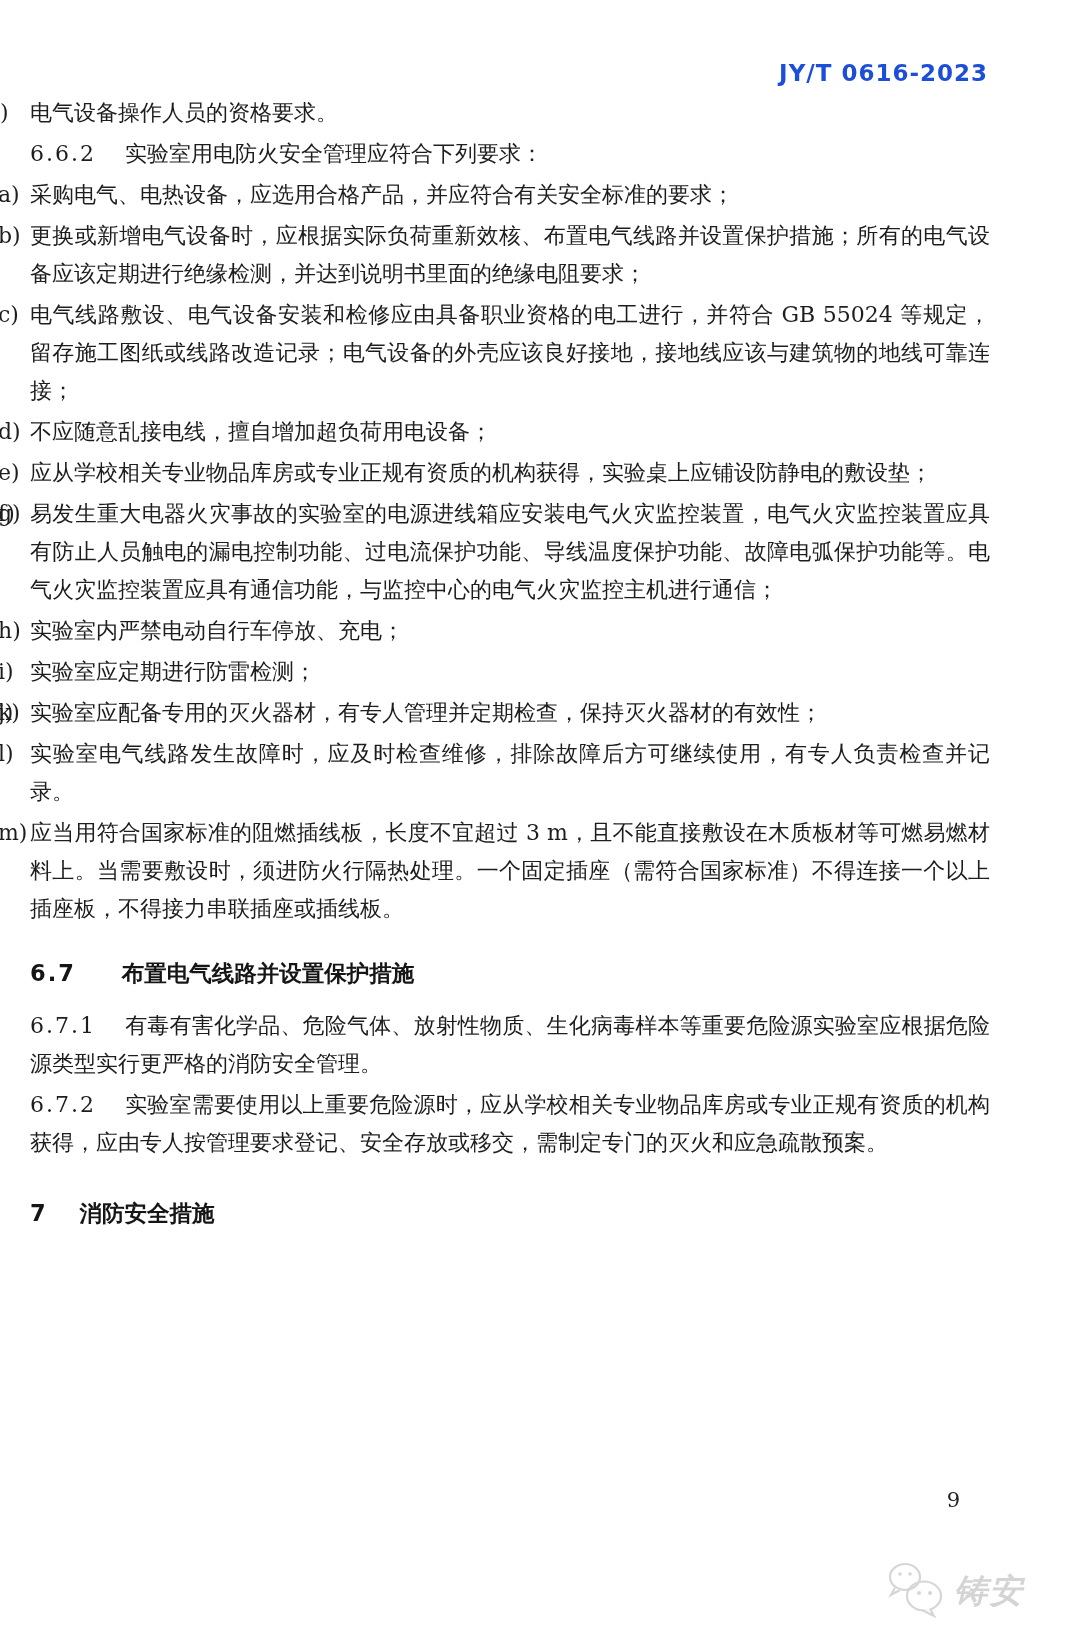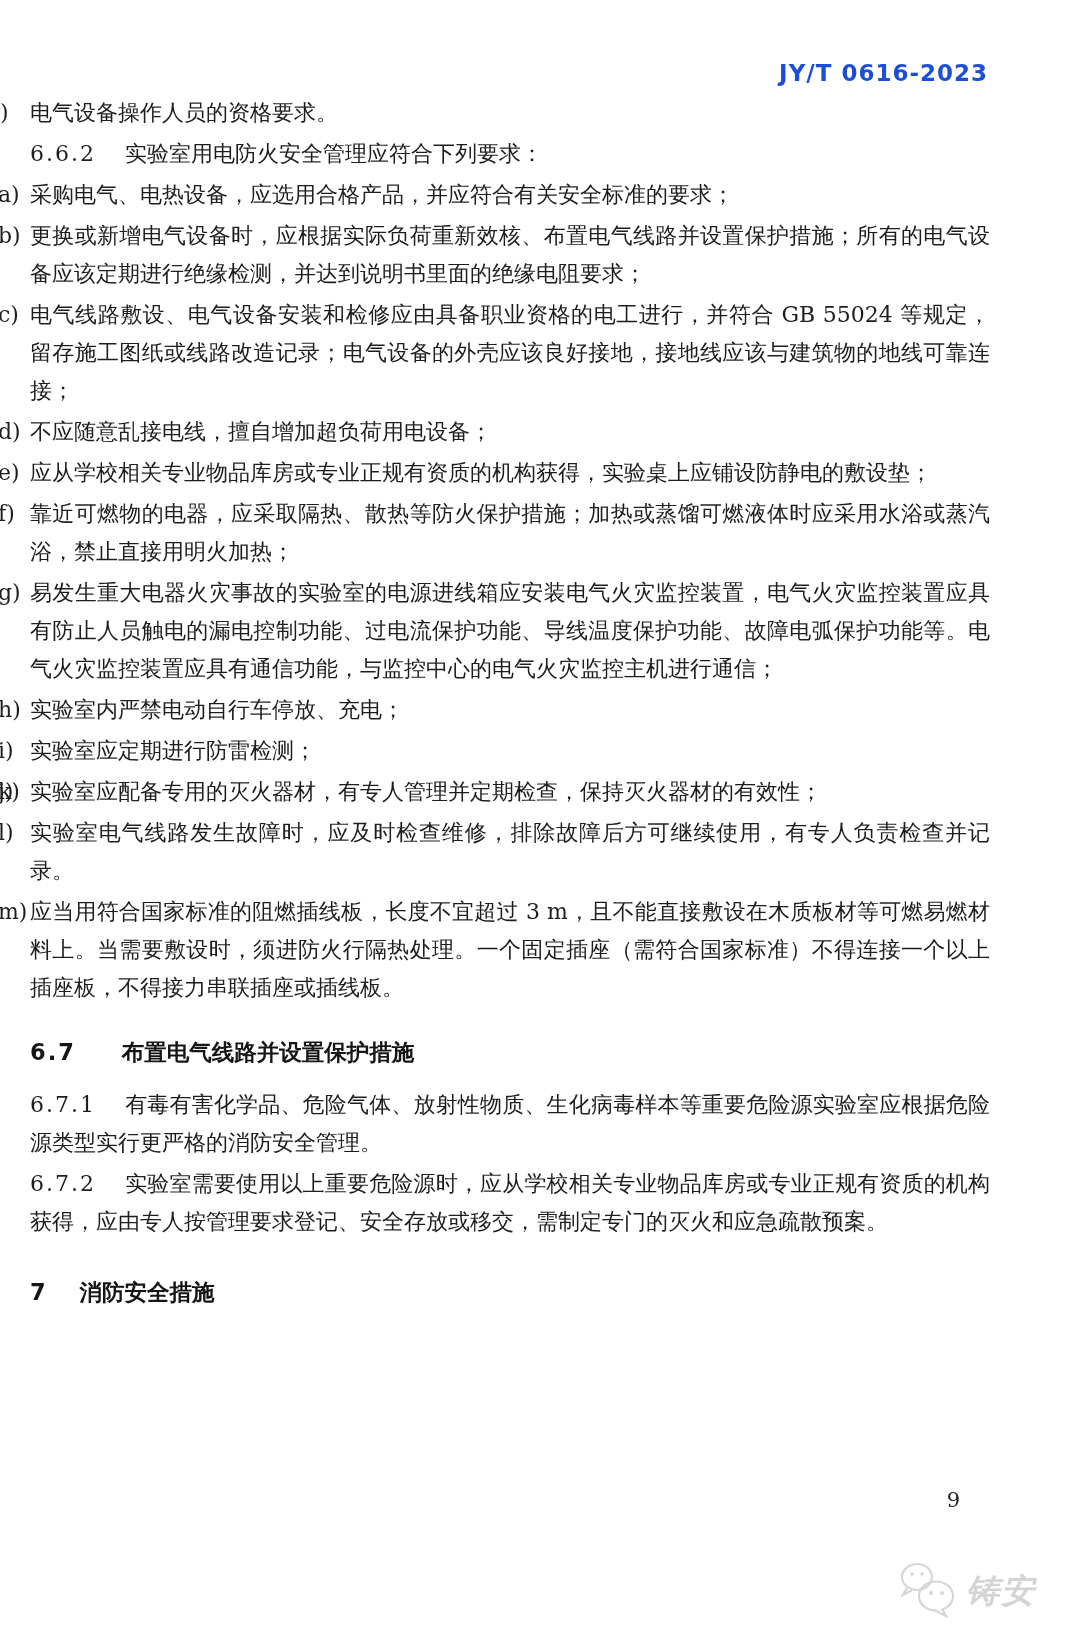--- a/index.html
+++ b/index.html
@@ -35,21 +35,21 @@
   }
   .sec-heading .num { font-weight:600; letter-spacing:2px; margin-right:38px; }
   .chap-heading { margin:32px 0 34px 0 !important; }
   .chap-heading .num { margin-right:24px; }
   .pre-clause-71 { margin-top:0; }
   .page-number {
     position:absolute; top:1488px; right:120px;
     font-size:21px; color:#222;
   }
   .watermark {
-    position:absolute; top:1560px; right:44px;
+    position:absolute; top:1560px; right:56px;
     display:flex; align-items:center; gap:6px;
   }
   .watermark-text {
     font-family:"DejaVu Sans","Liberation Sans",sans-serif;
     font-size:33px; font-weight:700; color:#d4d4d4; letter-spacing:2px;
     font-style:italic;
   }
 </style>
 </head>
 <body>
@@ -85,21 +85,20 @@
     <p class="li">
       <span class="lbl">d)</span>
       <span>不应随意乱接电线，擅自增加超负荷用电设备；</span>
     </p>
     <p class="li">
       <span class="lbl">e)</span>
       <span>应从学校相关专业物品库房或专业正规有资质的机构获得，实验桌上应铺设防静电的敷设垫；</span>
     </p>
     <p class="li">
       <span class="lbl">f)</span>
-      <span>靠近可燃物的电器，应采取隔热、散热等防火保护措施；加热或蒸馏可燃液体时应采用水浴或蒸汽浴，禁止直接用明火加热；</span>
     </p>
     <p class="li">
       <span class="lbl">g)</span>
       <span>易发生重大电器火灾事故的实验室的电源进线箱应安装电气火灾监控装置，电气火灾监控装置应具有防止人员触电的漏电控制功能、过电流保护功能、导线温度保护功能、故障电弧保护功能等。电气火灾监控装置应具有通信功能，与监控中心的电气火灾监控主机进行通信；</span>
     </p>
     <p class="li">
       <span class="lbl">h)</span>
       <span>实验室内严禁电动自行车停放、充电；</span>
     </p>
     <p class="li">

